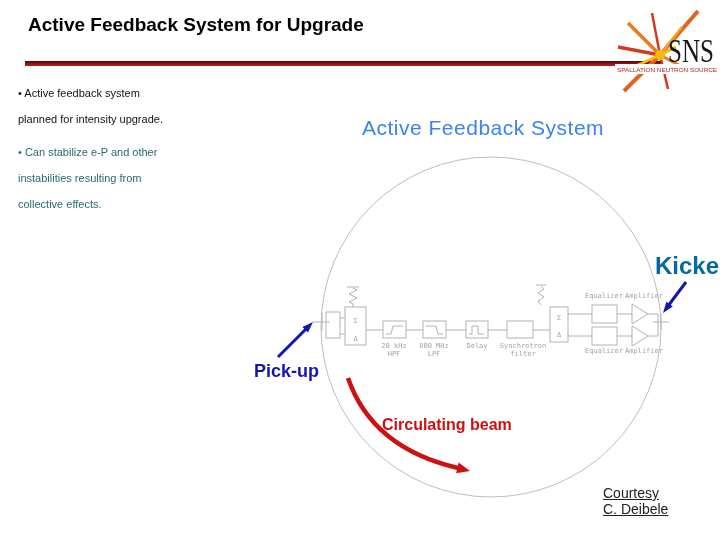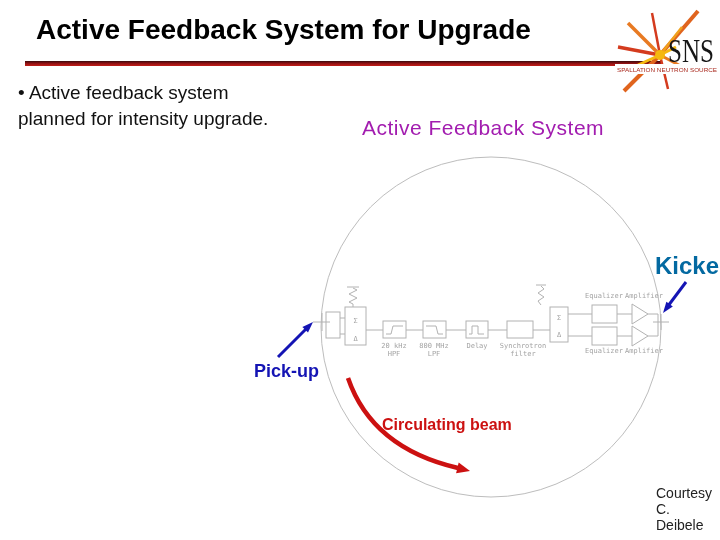--- a/index.html
+++ b/index.html
@@ -1,47 +1,47 @@
 <!DOCTYPE html>
 <html><head>
 <meta charset="utf-8">
 <style>
   html,body { margin:0; padding:0; background:#ffffff; }
   .slide {
     position:relative; width:720px; height:540px; background:#ffffff;
     overflow:hidden; font-family:"Liberation Sans", sans-serif;
   }
   .title {
-    position:absolute; left:36px; top:14px; width:600px;
-    font-size:28px; font-weight:bold; color:#000000; letter-spacing:0px;
+    position:absolute; left:28px; top:14px; width:600px;
+    font-size:19px; font-weight:bold; color:#000000; letter-spacing:0px;
   }
   .divider {
     position:absolute; left:25px; top:61px; width:637px; height:5px;
     background:linear-gradient(to bottom, #3a0a0c 0%, #8c1113 45%, #c41d18 100%);
   }
   .logo { position:absolute; left:612px; top:5px; width:108px; height:88px; }
   .bullets { position:absolute; left:18px; top:80px; width:300px; }
   .bullets p {
-    margin:0 0 7px 0; font-size:19px; line-height:26px;
+    margin:0 0 7px 0; font-size:11px; line-height:26px;
     white-space:pre-line;
   }
   .b-black { color:#111111; }
   .b-teal  { color:#2a6b6b; }
   .diagram-heading {
     position:absolute; left:362px; top:116px;
-    font-size:21px; color:#a21caf; letter-spacing:0.5px;
+    font-size:21px; color:#3b82f6; letter-spacing:0.5px;
   }
   .overlay { position:absolute; left:0; top:0; width:720px; height:540px; pointer-events:none; }
   .callout { position:absolute; font-weight:bold; }
   .kicker  { left:655px; top:252px; font-size:24px; color:#0369a1; }
   .pickup  { left:218px; top:361px; font-size:18px; color:#1414b4;margin-left:36px; }
   .beam    { left:382px; top:416px; font-size:16px; color:#cc1111; }
   .credit  {
-    position:absolute; left:656px; top:485px; font-size:14px; line-height:16px;
-    color:#222222; white-space:pre-line;
+    position:absolute; left:603px; top:485px; font-size:14px; line-height:16px;
+    color:#222222; white-space:pre-line;text-decoration:underline;
   }
   .dg { stroke:#b2b2b2; stroke-width:1; fill:none; }
   .dgt { fill:#a3a3a3; font-family:"DejaVu Sans Mono", monospace; font-size:7px; text-anchor:middle; }
   .ring { stroke:#bdbdbd; stroke-width:1; fill:none; }
   .blue-arrow { stroke:#1414b4; stroke-width:3; fill:none; }
   .blue-head  { fill:#1414b4; stroke:none; }
   .red-arrow  { stroke:#cc1111; stroke-width:4.5; fill:none; }
   .red-head   { fill:#cc1111; stroke:none; }
 </style>
 </head>
@@ -68,20 +68,23 @@
       <circle cx="48" cy="50" r="5" fill="#f5b80f"></circle>
     </g>
     <text x="56" y="57" font-family="Liberation Serif, serif" font-size="34" fill="#161616" textLength="46" lengthAdjust="spacingAndGlyphs">SNS</text>
     <rect x="3" y="59" width="104" height="10" fill="#ffffff"></rect>
     <text x="5" y="67" font-family="Liberation Sans, sans-serif" font-size="6" fill="#a8271c" textLength="100" lengthAdjust="spacingAndGlyphs">SPALLATION NEUTRON SOURCE</text>
   </svg>
 
   <div class="bullets">
     <p class="b-black">• Active feedback system
 planned for intensity upgrade.</p>
+    <p class="b-teal">• Can stabilize e-P and other
+instabilities resulting from
+collective effects.</p>
   </div>
 
   <div class="diagram-heading">Active Feedback System</div>
 
   <svg class="overlay" viewBox="0 0 720 540">
 
     <circle class="ring" cx="491" cy="327" r="170"></circle>
 
     <g>
 

